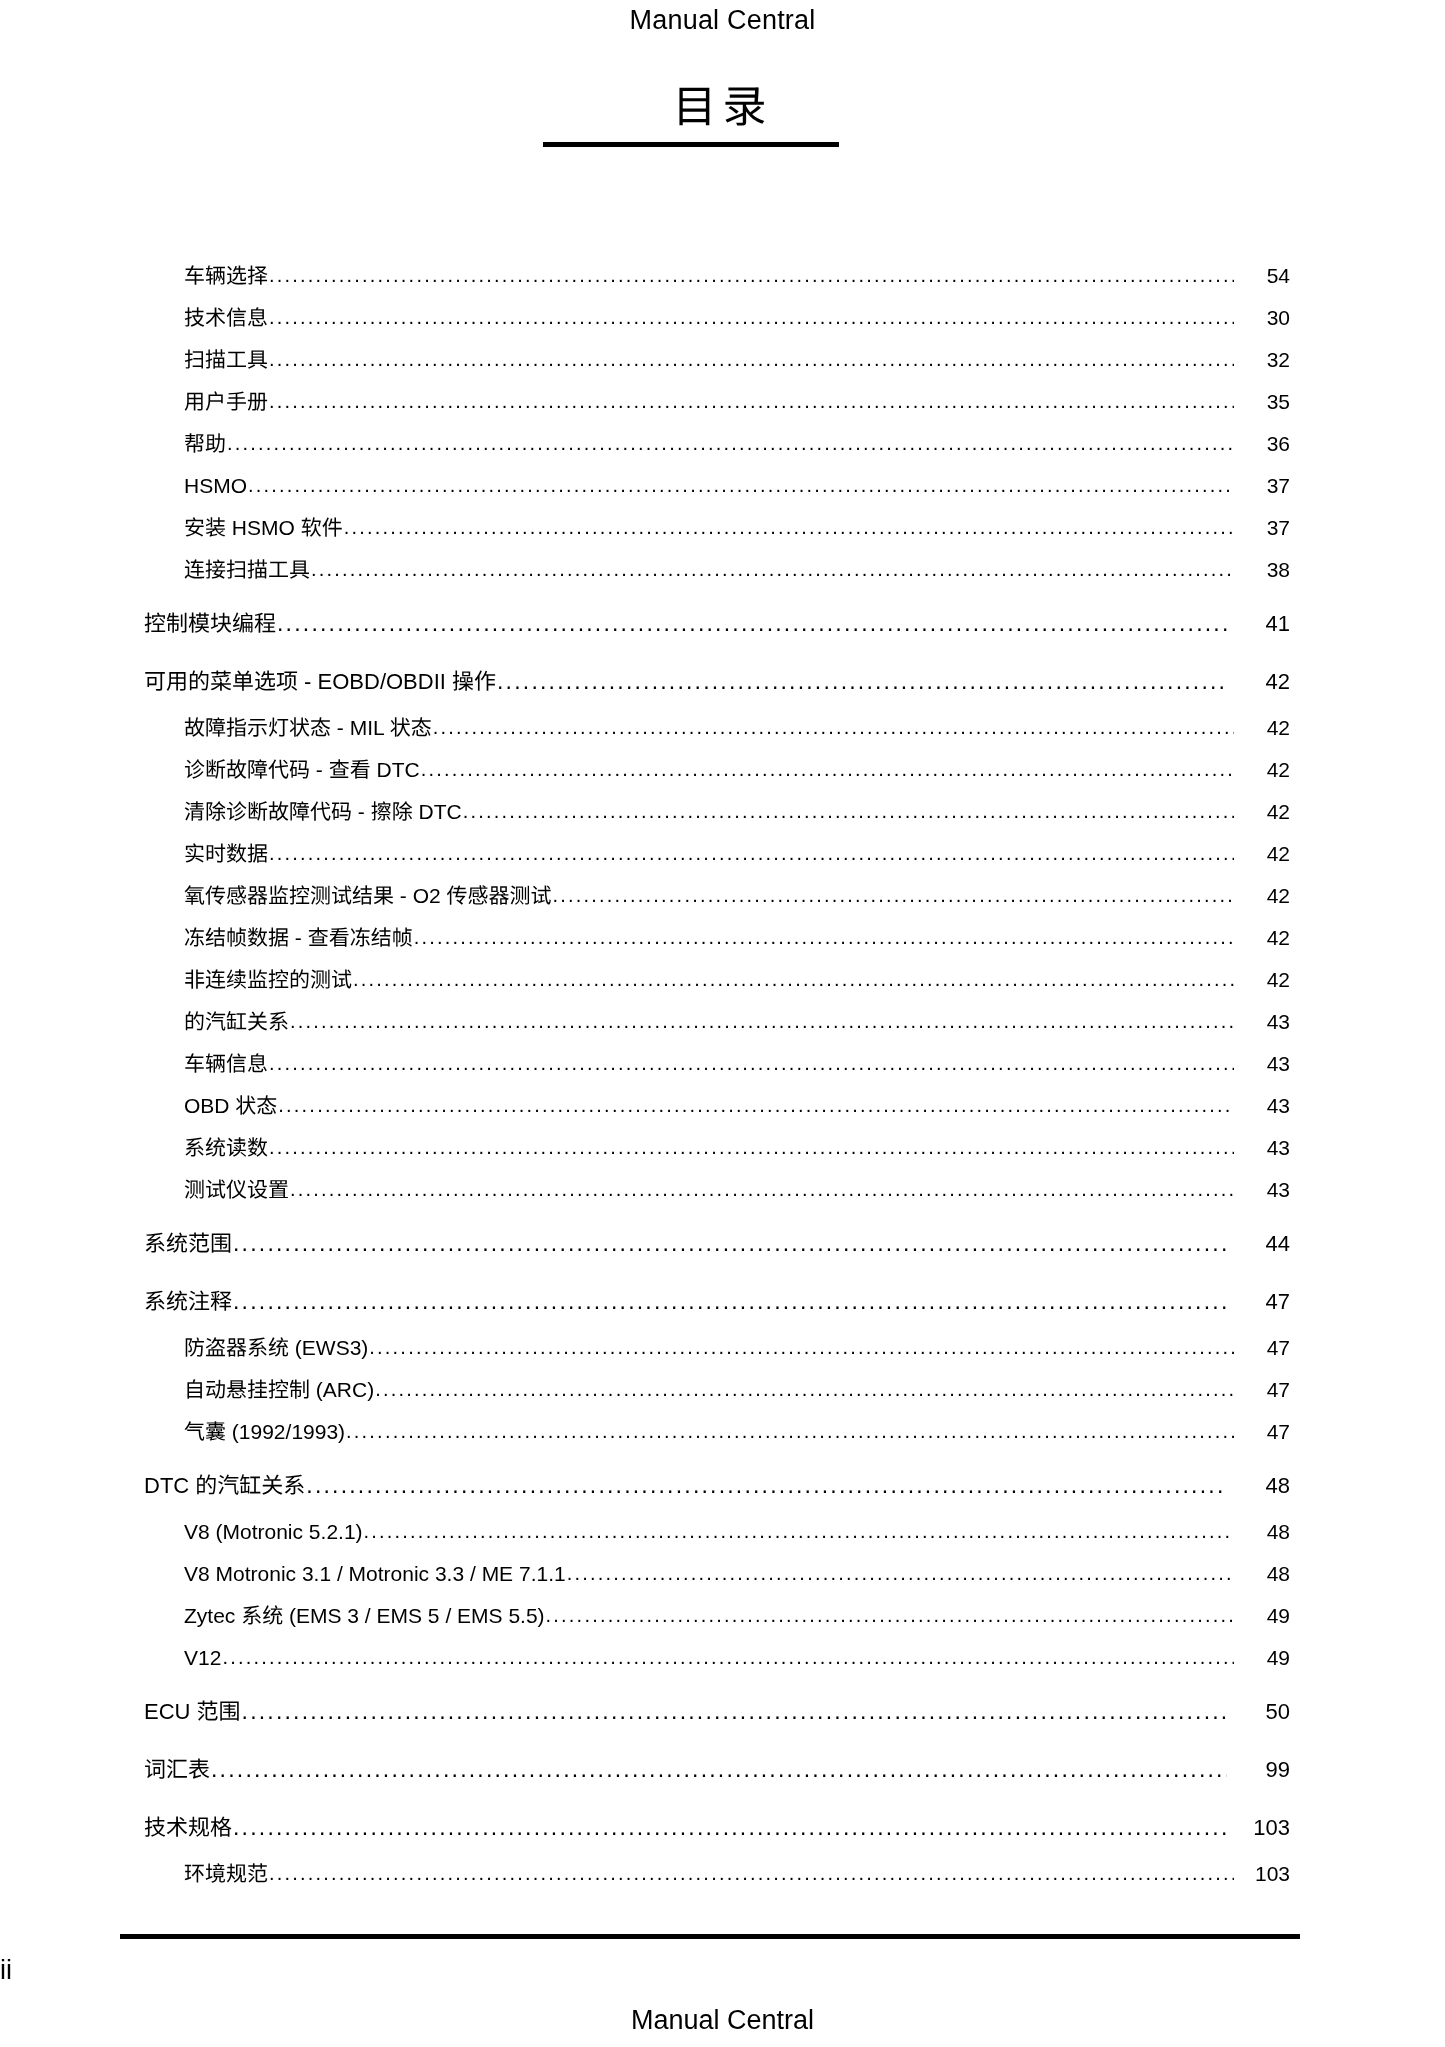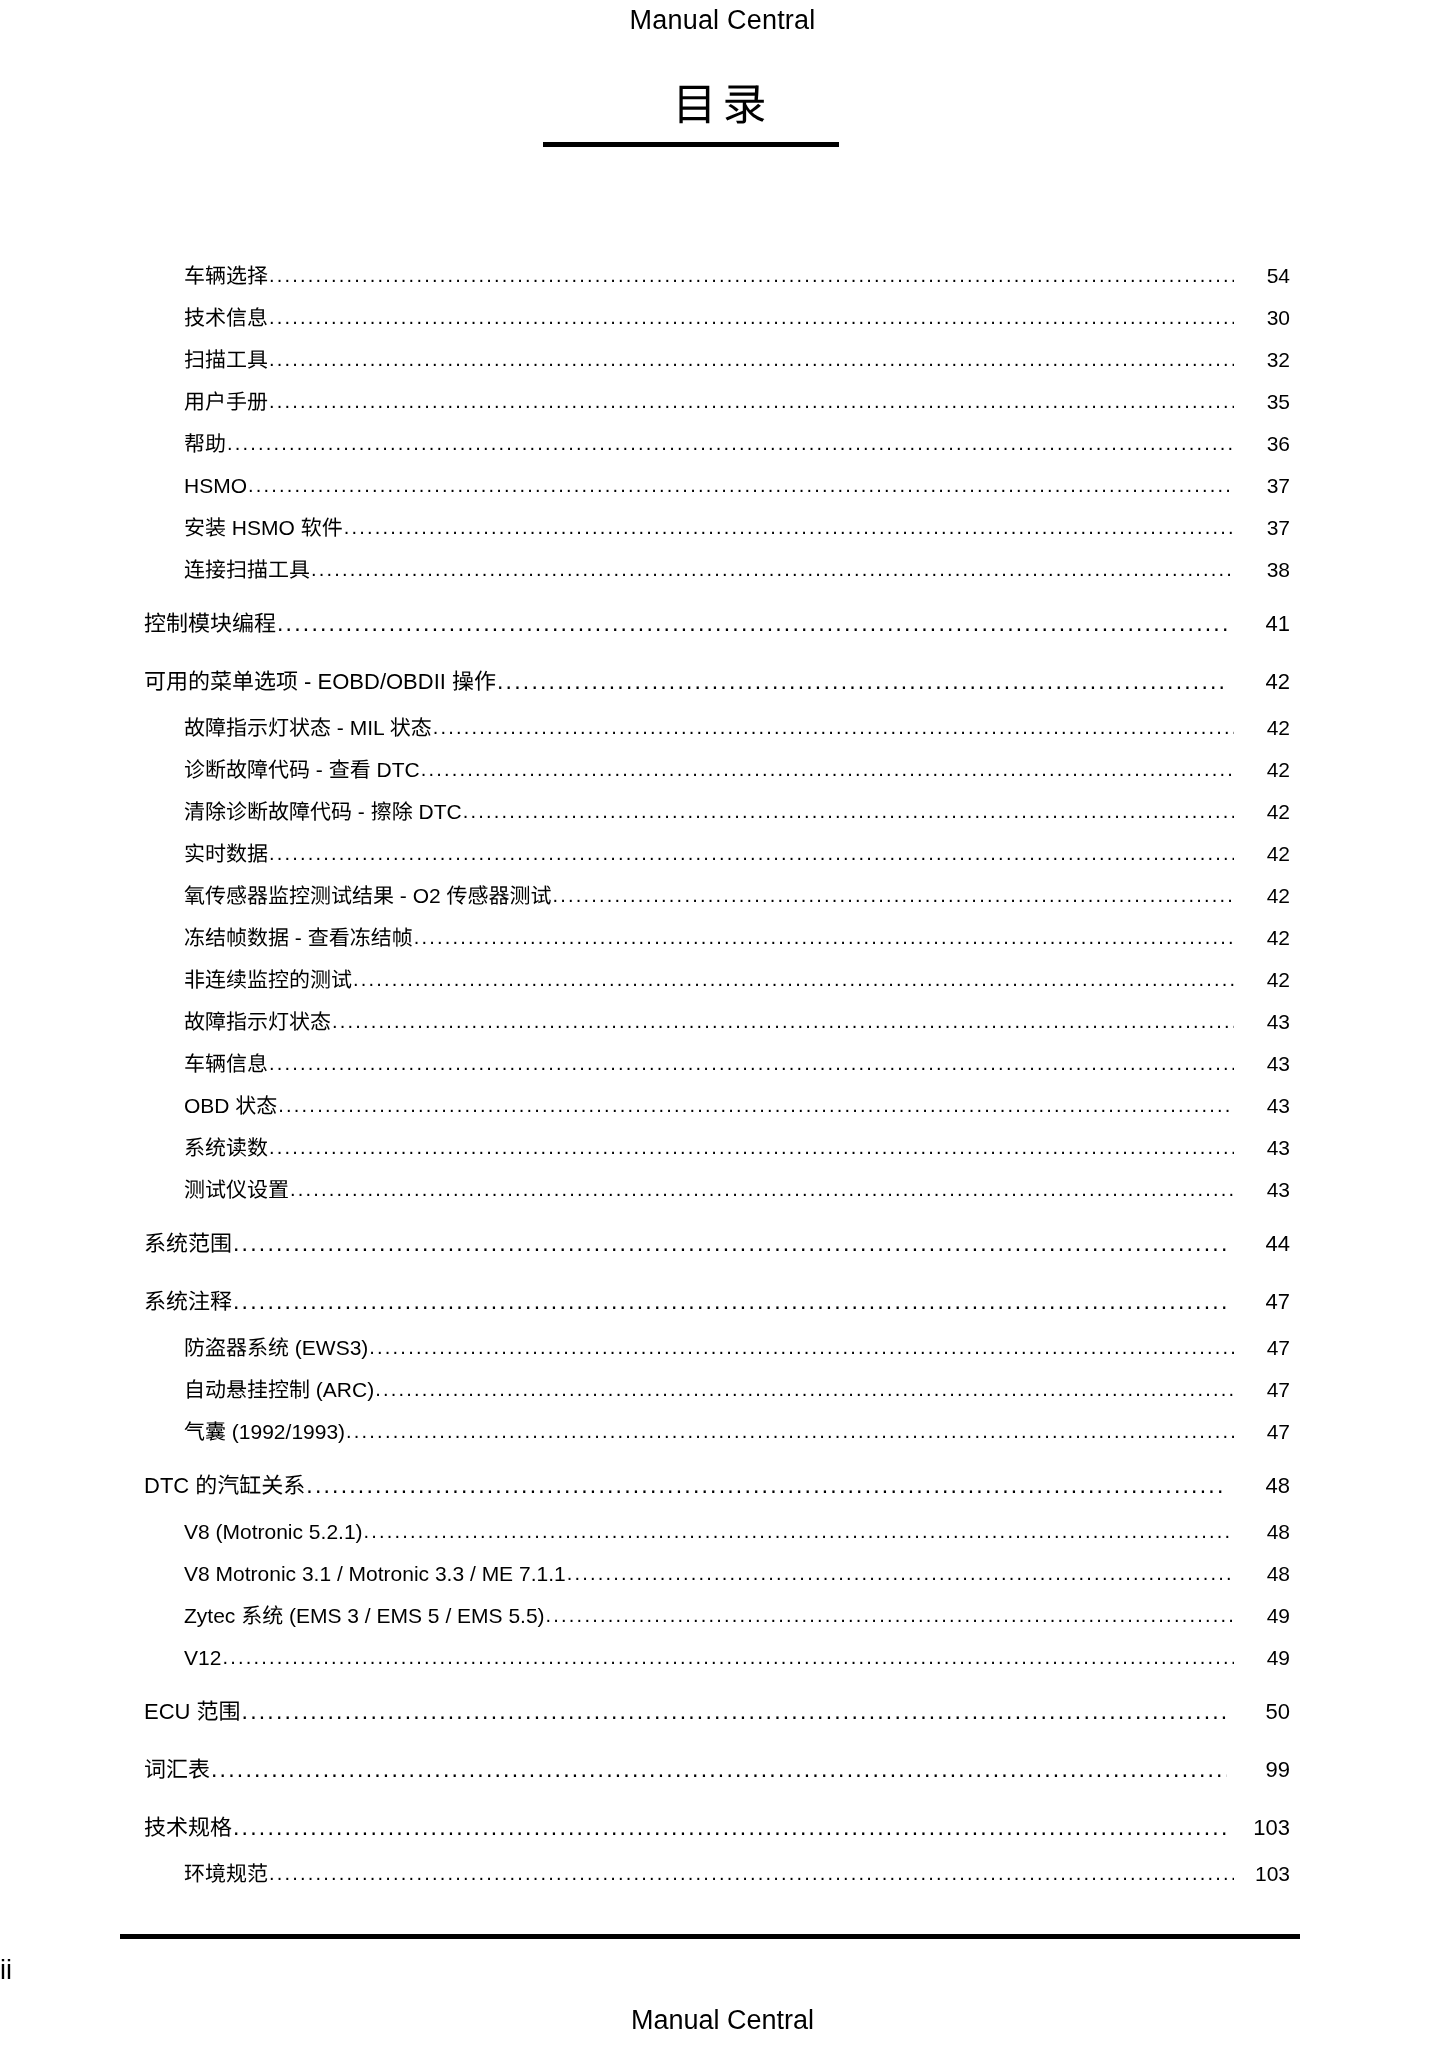--- a/index.html
+++ b/index.html
@@ -42,21 +42,21 @@
     top: 82px;
     left: 0;
     width: 100%;
     text-align: center;
   }
   .doc-title {
     display: inline-block;
     font-size: 44px;
     line-height: 52px;
     font-weight: 400;
-    font-family: Liberation Mono, monospace;
+    font-family: Liberation Serif, serif;
     letter-spacing: 6px;
     padding: 0 46px 6px 46px;
     text-align: right;
   }
   .title-rule {
     position: absolute;
     top: 142px;
     left: 543px;
     width: 296px;
     height: 5px;
@@ -240,21 +240,21 @@
         <span class="label">冻结帧数据 - 查看冻结帧</span>
         <span class="leader"></span>
         <span class="page-no">42</span>
       </div>
       <div class="toc-entry lvl2">
         <span class="label">非连续监控的测试</span>
         <span class="leader"></span>
         <span class="page-no">42</span>
       </div>
       <div class="toc-entry lvl2">
-        <span class="label">故障指示灯状态</span>
+        <span class="label">的汽缸关系</span>
         <span class="leader"></span>
         <span class="page-no">43</span>
       </div>
       <div class="toc-entry lvl2">
         <span class="label">车辆信息</span>
         <span class="leader"></span>
         <span class="page-no">43</span>
       </div>
       <div class="toc-entry lvl2">
         <span class="label">OBD 状态</span>

